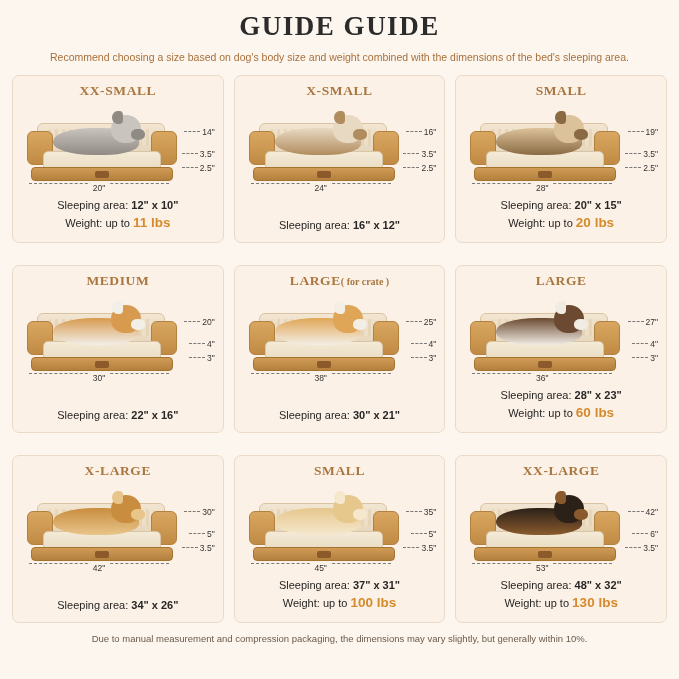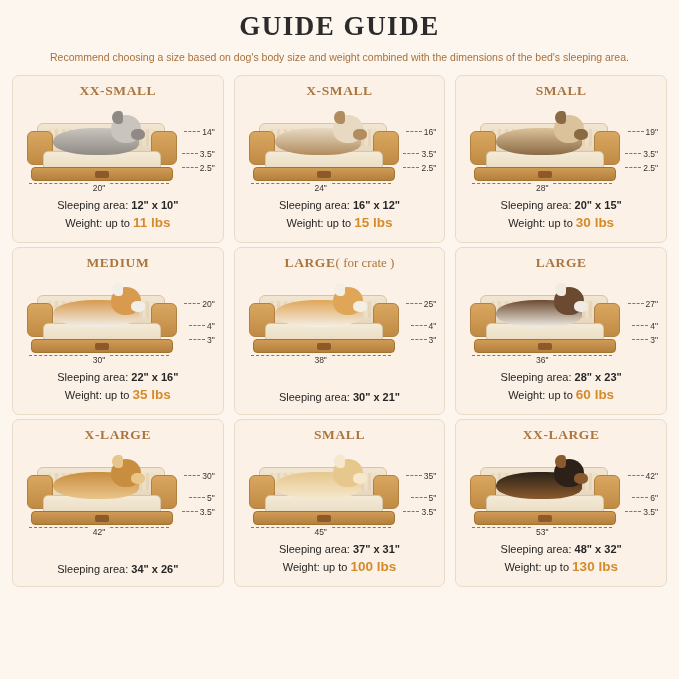--- a/index.html
+++ b/index.html
@@ -29,21 +29,21 @@
     text-align: center;
     font-size: 10.5px;
     color: #a8703a;
     margin-top: 9px;
     margin-bottom: 12px;
     padding: 0 9px;
   }
   .grid {
     display: grid;
     grid-template-columns: repeat(3, 1fr);
-    gap: 4px 10px;
+    gap: 22px 10px;
     padding: 0 12px;
   }
   .card {
     background: #fcf1e6;
     border: 1px solid #eadbc9;
     border-radius: 7px;
     padding: 7px 6px 8px 6px;
     display: flex;
     flex-direction: column;
     align-items: center;
@@ -52,22 +52,22 @@
   .card-title {
     font-family: "Liberation Serif", serif;
     font-size: 13.5px;
     font-weight: 700;
     color: #a9763f;
     letter-spacing: 0.6px;
     margin-bottom: 1px;
     white-space: nowrap;
   }
   .card-title .note {
-    font-size: 13px;
-    font-weight: 400;
+    font-size: 10px;
+    font-weight: 700;
     letter-spacing: 0;
     color: #a9763f;
     margin-top: 12px;
   }
   .illus {
     position: relative;
     width: 100%;
     height: 96px;
     margin-top: 1px;
   }
@@ -294,21 +294,20 @@
             <span class="lbl">3.5"</span>
           </div>
           <div class="dim-v" style="top:62px;">
             <span class="tick"></span>
             <span class="lbl">2.5"</span>
           </div>
           <div class="dim-h"><span class="line"></span><span class="lbl">24"</span></div>
         </div>
         <div class="specs">
           <div class="spec-line"><span>Sleeping area:</span> <span class="val">16" x 12"</span></div>
-          <div class="spec-line weight"><span>Weight:</span> <span>up to</span> <span class="big">15 lbs</span></div>
         </div>
       </div>
       <div class="card">
         <div class="card-title"><span>SMALL</span><span class="note"></span></div>
         <div class="illus">
           <div class="bed">
             <div class="bed-backwall"></div>
             <div class="bed-armL"></div>
             <div class="bed-armR"></div>
             <div class="bed-mattress"></div>
@@ -330,21 +329,21 @@
             <span class="lbl">3.5"</span>
           </div>
           <div class="dim-v" style="top:62px;">
             <span class="tick"></span>
             <span class="lbl">2.5"</span>
           </div>
           <div class="dim-h"><span class="line"></span><span class="lbl">28"</span></div>
         </div>
         <div class="specs">
           <div class="spec-line"><span>Sleeping area:</span> <span class="val">20" x 15"</span></div>
-          <div class="spec-line weight"><span>Weight:</span> <span>up to</span> <span class="big">30 lbs</span></div>
+          <div class="spec-line weight"><span>Weight:</span> <span>up to</span> <span class="big">20 lbs</span></div>
         </div>
       </div>
       <div class="card">
         <div class="card-title"><span>MEDIUM</span><span class="note"></span></div>
         <div class="illus">
           <div class="bed">
             <div class="bed-backwall"></div>
             <div class="bed-armL"></div>
             <div class="bed-armR"></div>
             <div class="bed-mattress"></div>
@@ -366,21 +365,20 @@
             <span class="lbl">4"</span>
           </div>
           <div class="dim-v" style="top:62px;">
             <span class="tick"></span>
             <span class="lbl">3"</span>
           </div>
           <div class="dim-h"><span class="line"></span><span class="lbl">30"</span></div>
         </div>
         <div class="specs">
           <div class="spec-line"><span>Sleeping area:</span> <span class="val">22" x 16"</span></div>
-          <div class="spec-line weight"><span>Weight:</span> <span>up to</span> <span class="big">35 lbs</span></div>
         </div>
       </div>
       <div class="card">
         <div class="card-title"><span>LARGE</span><span class="note">( for crate )</span></div>
         <div class="illus">
           <div class="bed">
             <div class="bed-backwall"></div>
             <div class="bed-armL"></div>
             <div class="bed-armR"></div>
             <div class="bed-mattress"></div>
@@ -549,13 +547,14 @@
           </div>
           <div class="dim-h"><span class="line"></span><span class="lbl">53"</span></div>
         </div>
         <div class="specs">
           <div class="spec-line"><span>Sleeping area:</span> <span class="val">48" x 32"</span></div>
           <div class="spec-line weight"><span>Weight:</span> <span>up to</span> <span class="big">130 lbs</span></div>
         </div>
       </div>
     </div>
 
+  <div class="footer">Due to manual measurement and compression packaging, the dimensions may vary slightly, but generally within 10%.</div>
 </div>
 
 </body></html>

